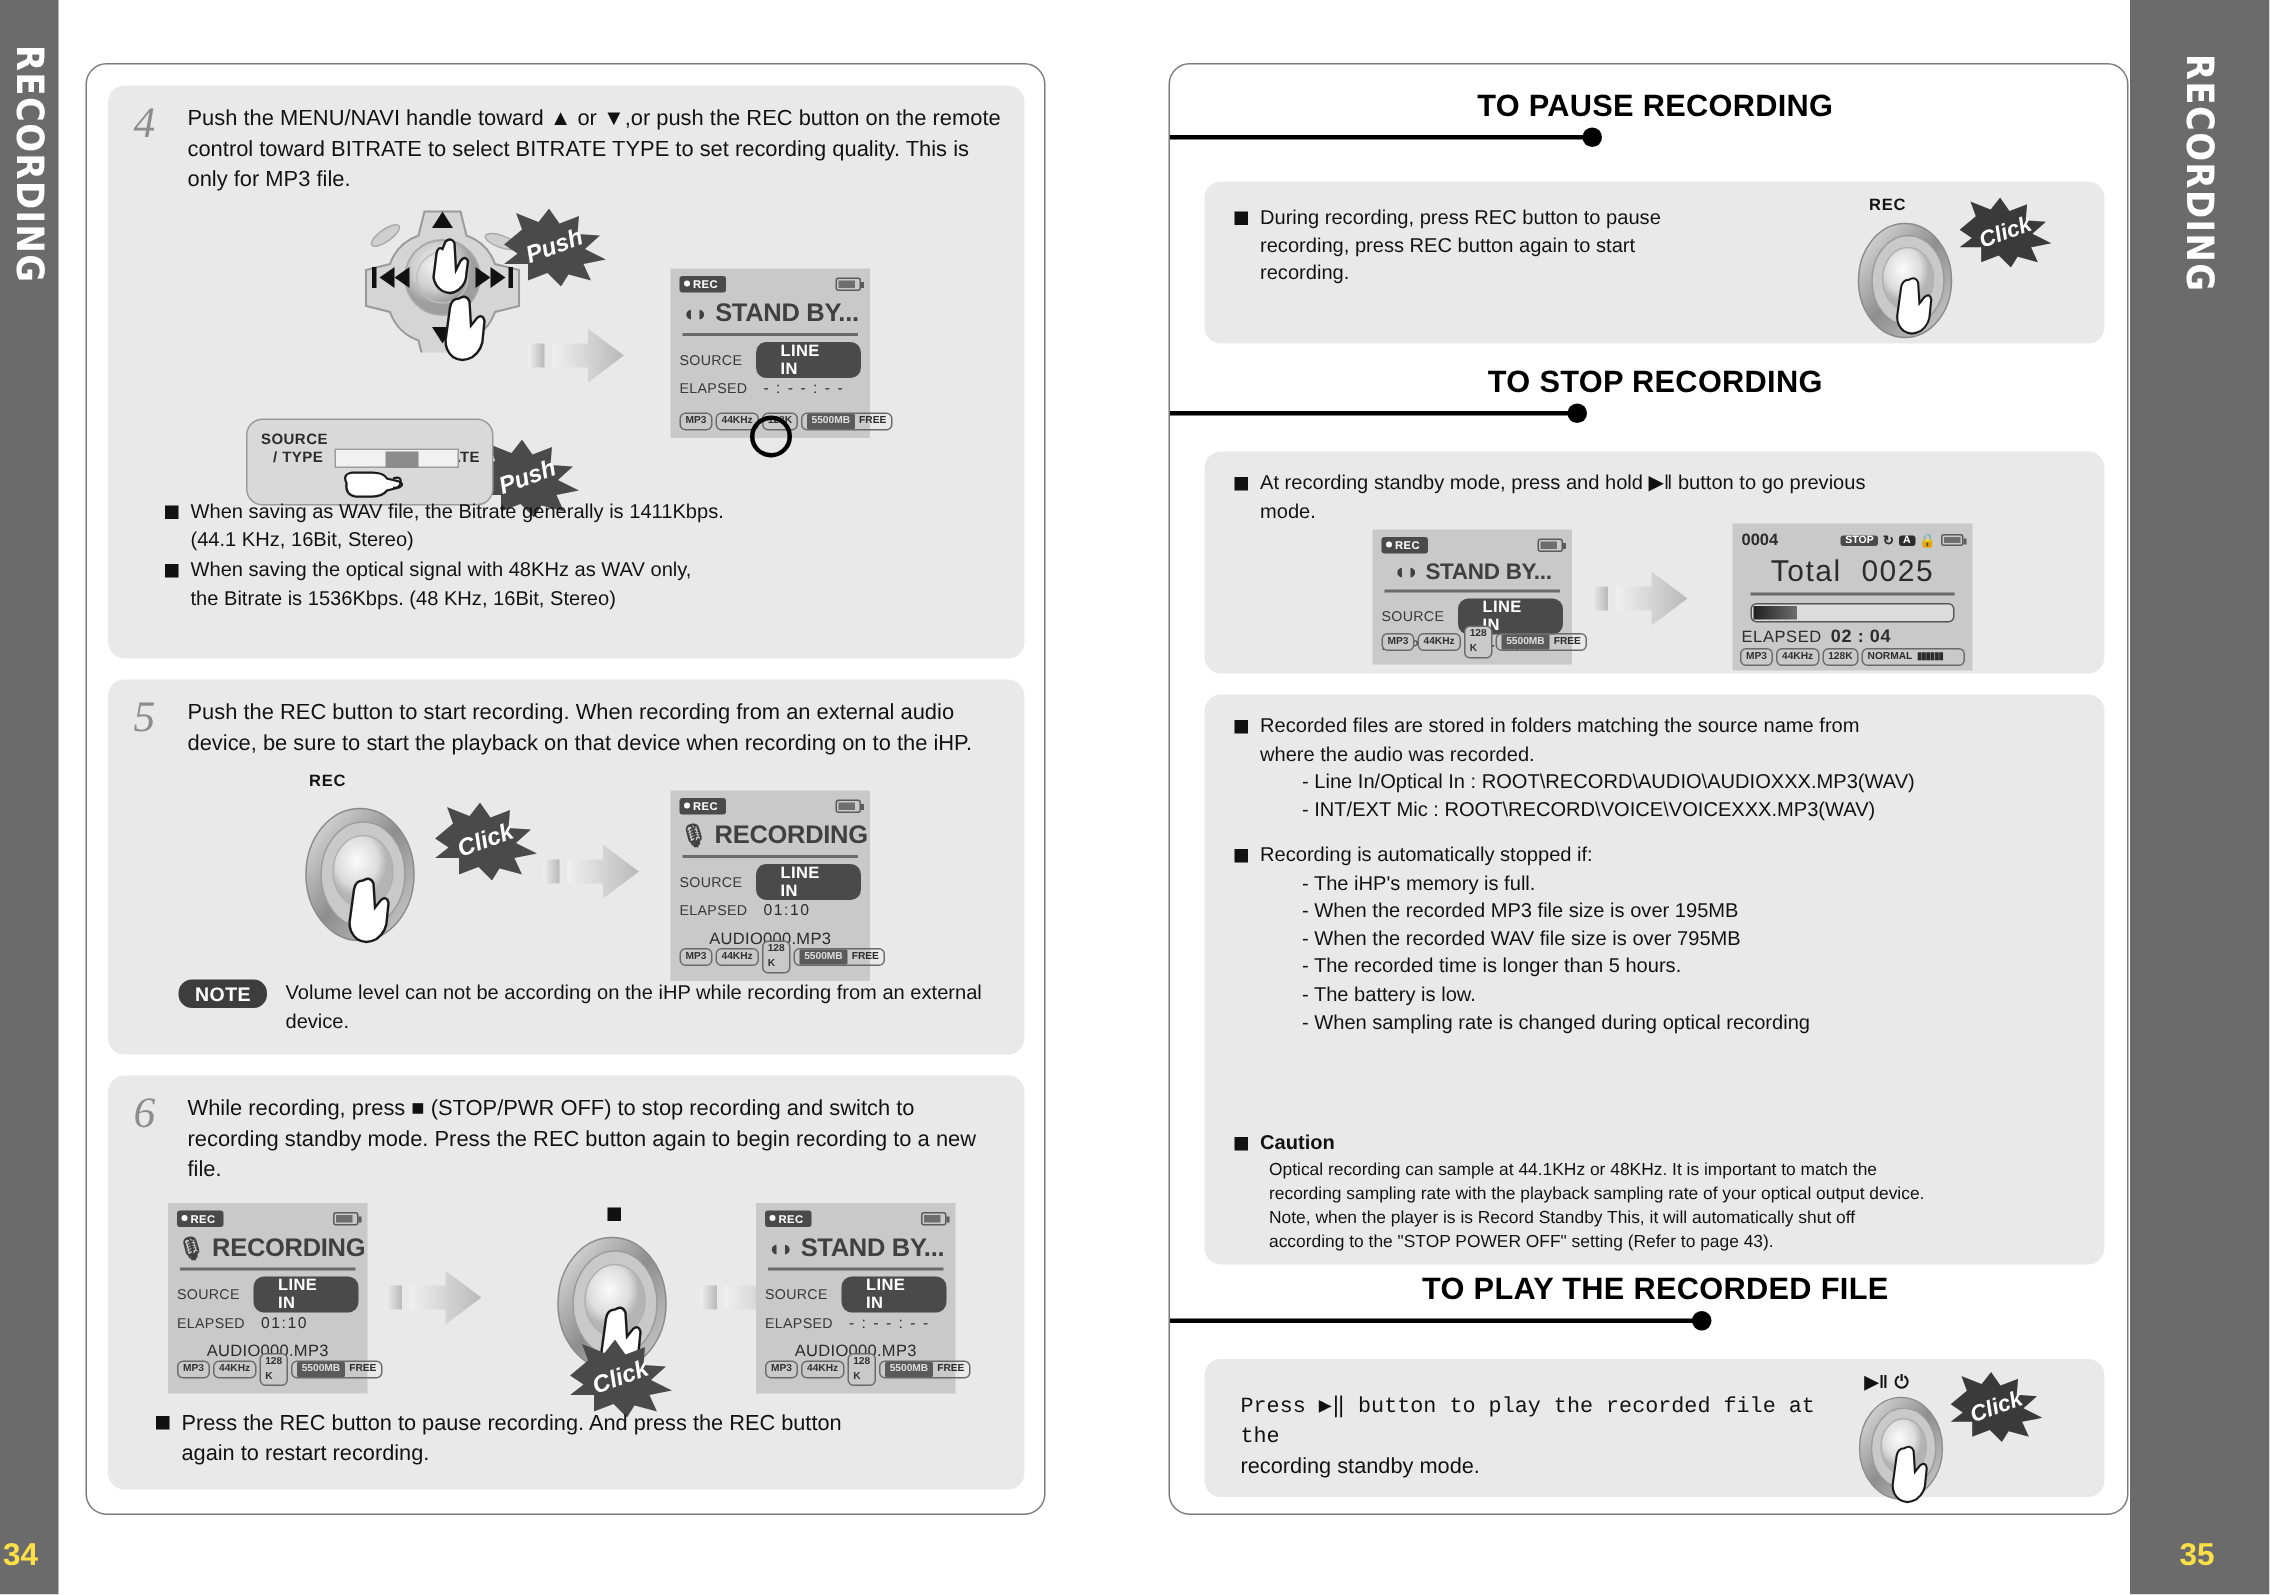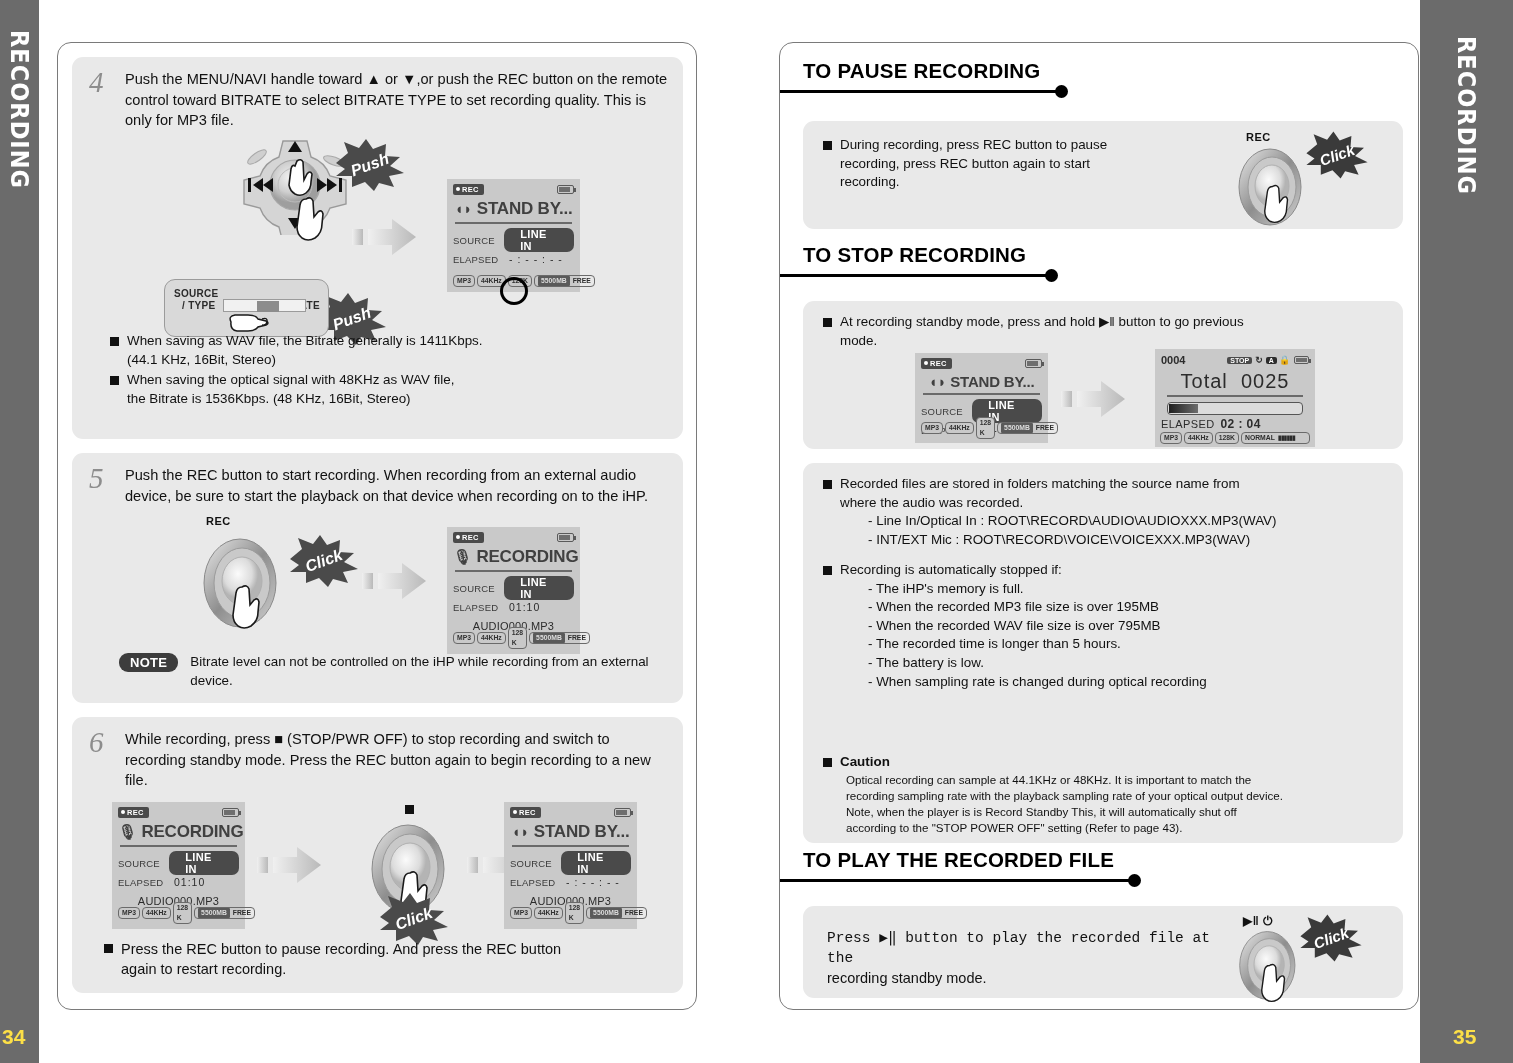--- a/index.html
+++ b/index.html
@@ -56,21 +56,21 @@
   .steptext {
     font-size: 14.6px; line-height: 20.5px; color:#111;
   }
 
   
   .bsq { display:inline-block; width:9px; height:9px; background:#111; vertical-align:2px; }
   .bullet-row { display:flex; gap:8px; align-items:flex-start; }
   .bullet-row .bsq { margin-top:5px; flex:0 0 auto; }
 
   
-  .sec-head { position: relative; padding: 0 16px 0 18px; }
+  .sec-head { position: relative; padding: 0 16px 0 18px; text-align: center; }
   .sec-head-title {
     font-size: 20.5px; font-weight: bold; letter-spacing: .2px; color:#000;
     font-family: "Liberation Sans", sans-serif; display:inline-block;
   }
   .sec-rule { position:relative; height: 11px; }
   .sec-rule .line { position:absolute; left:0; top:3px; height:3px; background:#000; }
   .sec-rule .dot  { position:absolute; top:-2px; width:13px; height:13px; background:#000; border-radius:50%; }
 
   
   .lcd {
@@ -271,21 +271,21 @@
         <div class="bullet-row" style="margin-bottom:2px;">
           <span class="bsq"></span>
           <div>
             <div class="sub-line">When saving as WAV file, the Bitrate generally is 1411Kbps.</div>
             <div class="sub-line">(44.1 KHz, 16Bit, Stereo)</div>
           </div>
         </div>
         <div class="bullet-row">
           <span class="bsq"></span>
           <div>
-            <div class="sub-line">When saving the optical signal with 48KHz as WAV file,</div>
+            <div class="sub-line">When saving the optical signal with 48KHz as WAV only,</div>
             <div class="sub-line">the Bitrate is 1536Kbps. (48 KHz, 16Bit, Stereo)</div>
           </div>
         </div>
       </div>
     </div>
 
     <div class="block" style="position:absolute;left:14px;top:410px;width:611px;height:250px;">
       <div class="stepnum">5</div>
       <div class="steptext" style="position:absolute;left:53px;top:12px;width:545px;">Push the REC button to start recording. When recording from an external audio device, be sure to start the playback on that device when recording on to the iHP.</div>
 
@@ -348,21 +348,21 @@
           <span class="tagbox">128 K</span>
           <span class="freebar">
             <span class="used">5500MB</span>
             <span class="fr">FREE</span>
           </span>
         </div>
       </div>
 
       <div style="position:absolute;left:47px;top:200px;display:flex;gap:12px;align-items:flex-start;width:560px;">
         <span class="note-badge">NOTE</span>
-        <div class="sub-line" style="width:470px;">Bitrate level can not be controlled on the iHP while recording from an external device.</div>
+        <div class="sub-line" style="width:470px;">Volume level can not be according on the iHP while recording from an external device.</div>
       </div>
     </div>
 
     <div class="block" style="position:absolute;left:14px;top:674px;width:611px;height:276px;">
       <div class="stepnum">6</div>
       <div class="steptext" style="position:absolute;left:53px;top:12px;width:545px;">While recording, press ■ (STOP/PWR OFF) to stop recording and switch to recording standby mode.  Press the REC button again to begin recording to a new file.</div>
 
       <div class="lcd" style="position:absolute;left:40px;top:85px;width:133px;height:127px;">
         <div class="lcd-top">
           <div class="lcd-rec"><span class="dotm"></span><span>REC</span></div>

